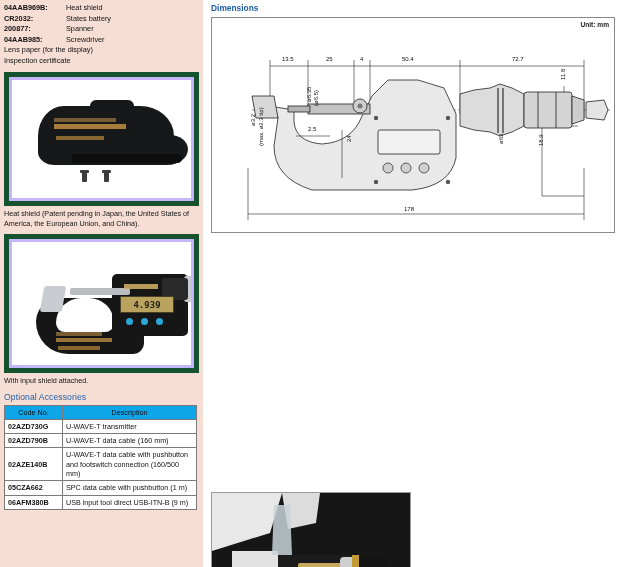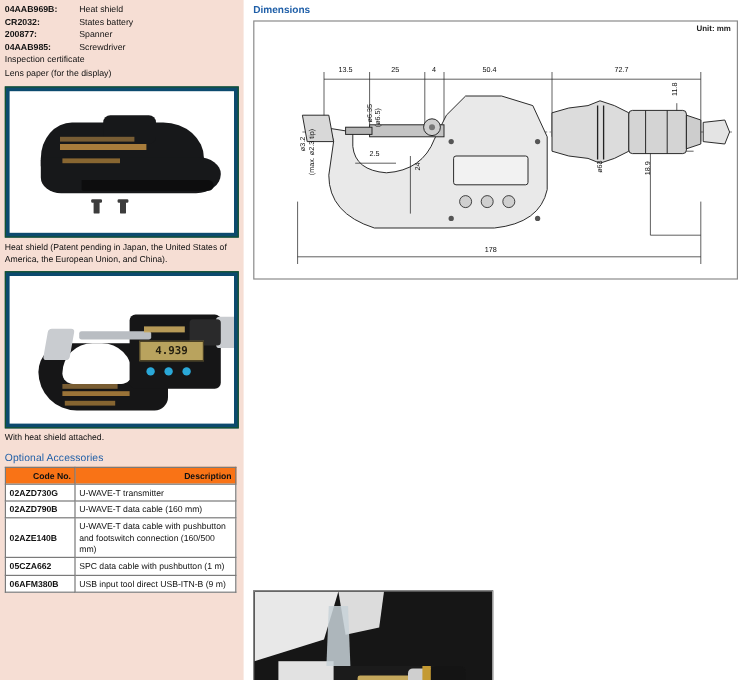--- a/index.html
+++ b/index.html
@@ -22,22 +22,22 @@
     padding: 3px 4px 0 4px;
   }
 
   .included-list { margin: 0 0 6px 0; }
   .included-row { display: flex; line-height: 10.5px; }
   .included-code { width: 62px; font-weight: bold; font-size: 7.3px; color: #111; }
   .included-name { font-size: 7.3px; color: #111; }
   .included-single { font-size: 7.3px; line-height: 10.5px; color: #111; }
 
   .photo-frame {
-    border: 1px solid #14532d;
-    background: #0c4a6e;
+    border: 5px solid #14532d;
+    background: #c4b5fd;
     padding: 3px;
     margin: 0 0 3px 0;
   }
   .photo-inner { position: relative; overflow: hidden; }
 
   .caption { font-size: 7.2px; line-height: 9.5px; color: #111; margin: 0 0 6px 0; }
 
   .section-title {
     color: #1f5fa8; font-weight: normal; font-size: 8.6px;
     margin: 4px 0 3px 0; letter-spacing: .1px;
@@ -45,21 +45,21 @@
 
   table.acc { border-collapse: collapse; width: 193px; background:#fff; }
   table.acc th, table.acc td {
     border: 1px solid #7a7a7a;
     padding: 2px 3px;
     font-size: 7.2px;
     line-height: 9.3px;
     vertical-align: middle;
     color: #111;
   }
-  table.acc th { background: #f97316; font-weight: bold; text-align: right; }
+  table.acc th { background: #0ea5e9; font-weight: normal; text-align: center; }
   table.acc td.code { width: 58px; font-weight: bold; white-space: nowrap; margin-top: 37px; }
 
   
   #right-column { position: absolute; left: 210px; top: 0; width: 412px; height: 567px; }
   .dim-title { color:#1f5fa8; font-weight:bold; font-size:8.4px; margin:3px 0 4px 1px; }
 
   #dim-box {
     position: relative;
     width: 404px; height: 216px;
     border: 1px solid #8a8a8a;
@@ -105,22 +105,22 @@
       <span class="included-name">States battery</span>
     </div>
     <div class="included-row">
       <span class="included-code">200877:</span>
       <span class="included-name">Spanner</span>
     </div>
     <div class="included-row">
       <span class="included-code">04AAB985:</span>
       <span class="included-name">Screwdriver</span>
     </div>
+    <div class="included-single">Lens paper (for the display)</div>
     <div class="included-single">Inspection certificate</div>
-    <div class="included-single">Lens paper (for the display)</div>
   </div>
 
   <div class="photo-frame">
     <div class="photo-inner" style="height:118px;background:#ffffff;">
 
       <div class="shield-body" style="left:26px;top:26px;width:136px;height:42px;border-radius:26px 34px 4px 4px/30px 30px 6px 6px;"></div>
       <div class="shield-body" style="left:26px;top:55px;width:150px;height:30px;border-radius:6px 40px 44px 36px/6px 30px 34px 28px;"></div>
       <div class="shield-body" style="left:78px;top:20px;width:44px;height:24px;border-radius:6px;"></div>
       <div style="position:absolute;left:60px;top:74px;width:110px;height:9px;background:#0d0d0e;border-radius:0 30px 30px 8px;"></div>
       <div style="position:absolute;left:42px;top:38px;width:62px;height:4px;background:#8a6a3a;opacity:.85;"></div>
@@ -159,21 +159,21 @@
       <div class="btn-dot" style="left:114px;top:76px;width:7px;height:7px;background:#2aa8d8;"></div>
       <div class="btn-dot" style="left:129px;top:76px;width:7px;height:7px;background:#2aa8d8;"></div>
       <div class="btn-dot" style="left:144px;top:76px;width:7px;height:7px;background:#2aa8d8;"></div>
 
       <div style="position:absolute;left:44px;top:90px;width:46px;height:4px;background:#8b6a38;opacity:.85;"></div>
       <div style="position:absolute;left:44px;top:96px;width:56px;height:4px;background:#a87d3c;opacity:.9;"></div>
       <div style="position:absolute;left:46px;top:104px;width:42px;height:4px;background:#9a7336;opacity:.85;"></div>
     </div>
   </div>
 
-  <div class="caption">With heat shield attached.</div>
+  <div class="caption">With input shield attached.</div>
 
   <div class="section-title">Optional Accessories</div>
 
   <table class="acc">
     <thead>
       <tr>
         <th class="code">Code No.</th>
         <th>Description</th>
       </tr>
     </thead>

